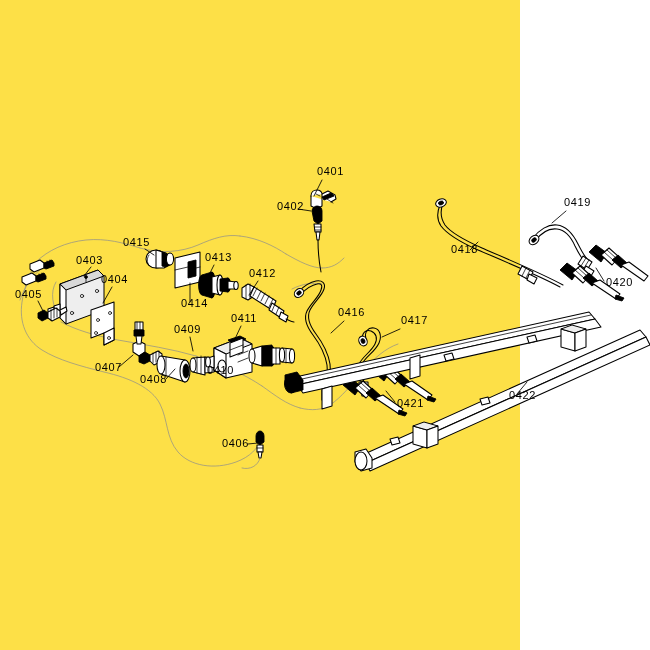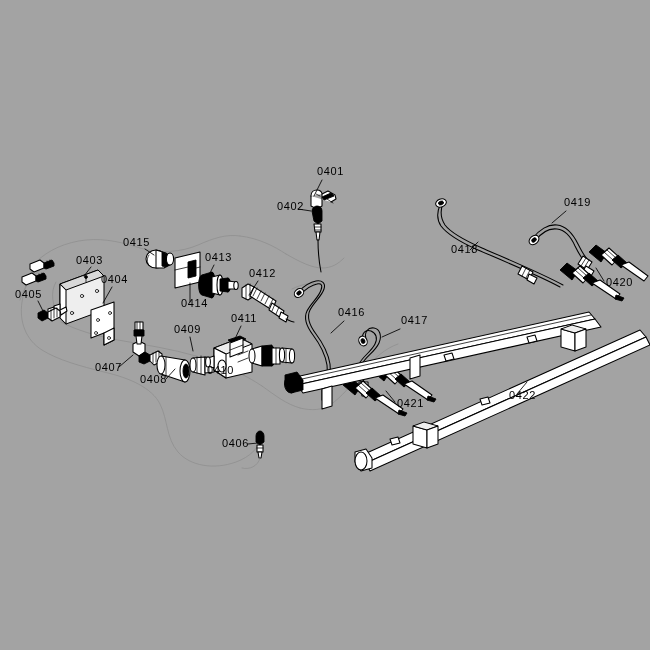--- a/index.html
+++ b/index.html
@@ -1,19 +1,19 @@
 <!DOCTYPE html>
 <html><head>
 <meta charset="utf-8">
 <title>Parts Diagram</title>
 <style>
   html,body{margin:0;padding:0;background:#ffffff;}
   body{width:650px;height:650px;overflow:hidden;
        font-family:"Liberation Sans","DejaVu Sans",sans-serif;}
-  #stage{position:relative;width:650px;height:650px;background:#a3a3a3;}
+  #stage{position:relative;width:520px;height:650px;background:#fde047;}
   svg#diagram{position:absolute;left:0;top:0;width:650px;height:650px;display:block;}
 
   .ln{fill:none;stroke:#000000;stroke-width:1.05;stroke-linecap:round;stroke-linejoin:round;}
   .ln-thin{fill:none;stroke:#000000;stroke-width:0.75;stroke-linecap:round;stroke-linejoin:round;}
   .ghost{fill:none;stroke:#8d8d8d;stroke-width:0.7;stroke-linecap:round;stroke-linejoin:round;}
   .lead{fill:none;stroke:#000000;stroke-width:0.85;stroke-linecap:round;}
   .fillw{fill:#ffffff;stroke:#000000;stroke-width:1.05;stroke-linejoin:round;stroke-linecap:round;}
   .fillk{fill:#000000;stroke:#000000;stroke-width:0.9;stroke-linejoin:round;}
   .fillg{fill:#d9d9d9;stroke:#000000;stroke-width:1;stroke-linejoin:round;}
   .fille{fill:#eeeeee;stroke:#000000;stroke-width:1;stroke-linejoin:round;}

